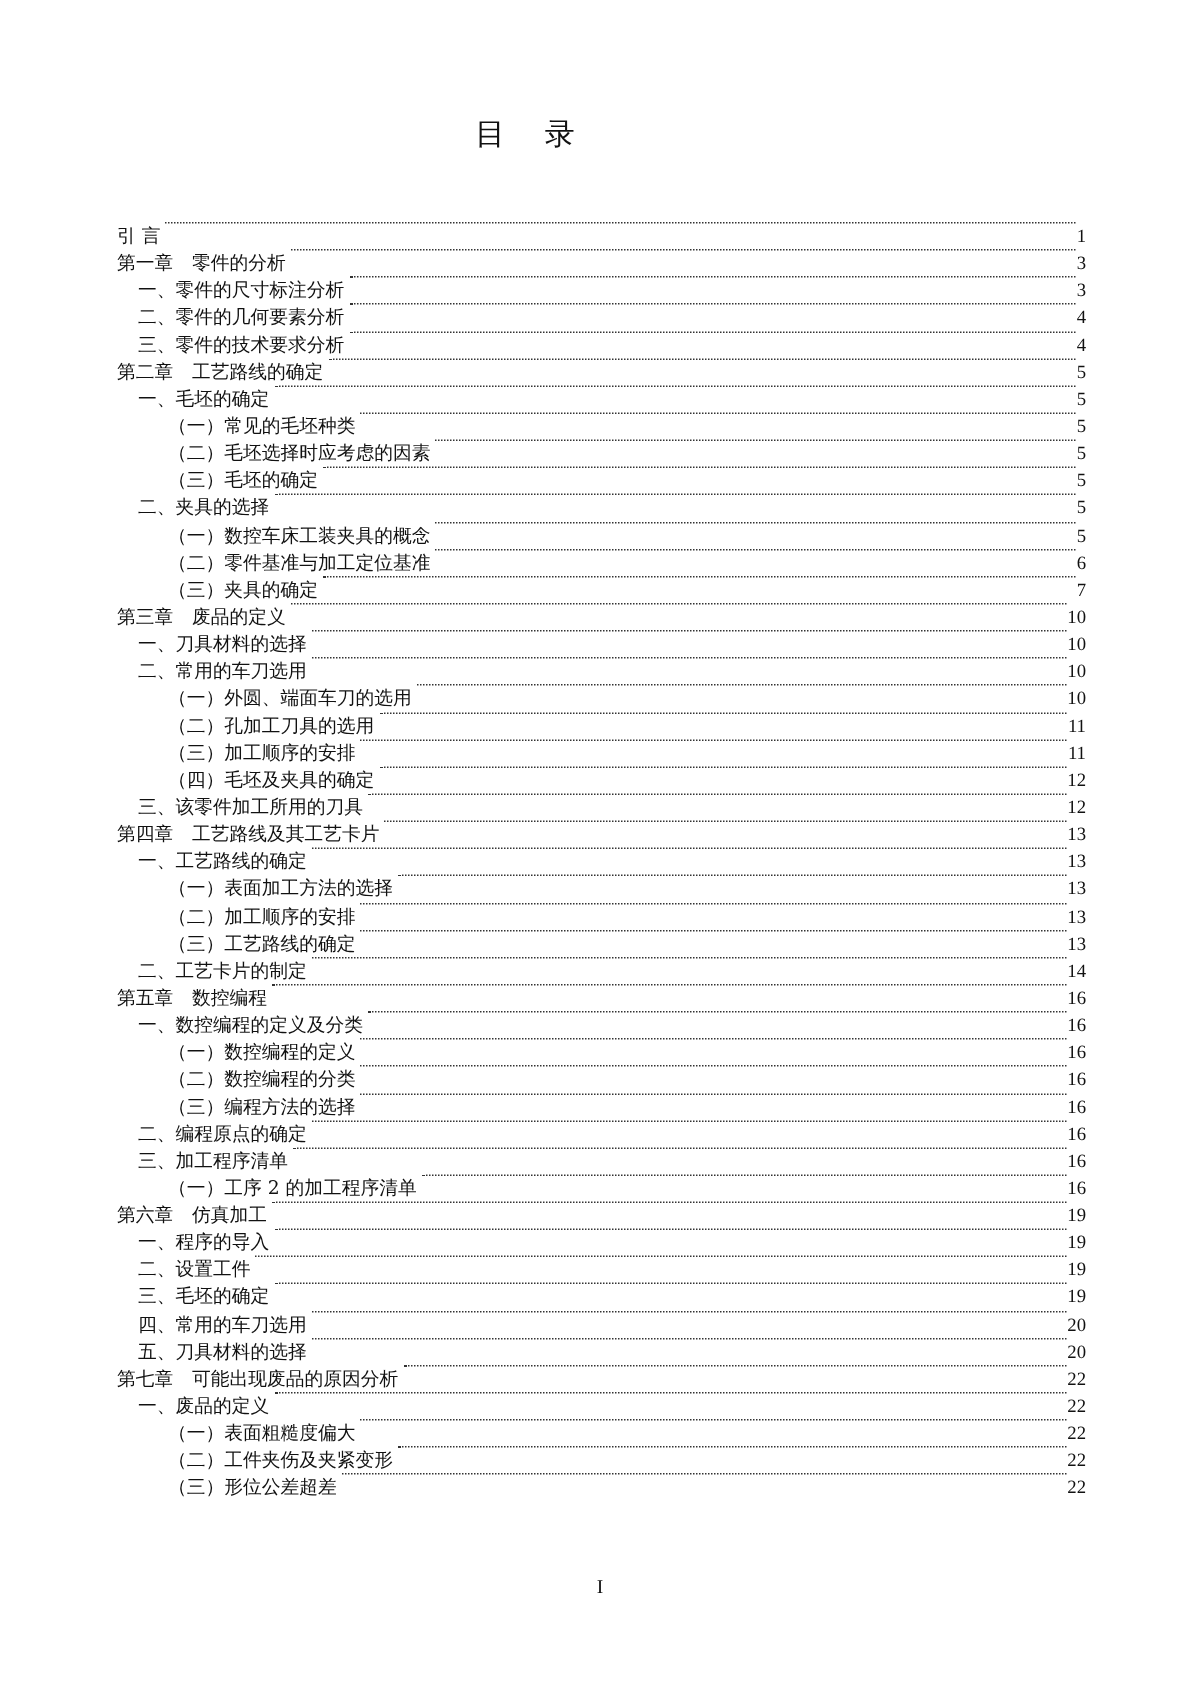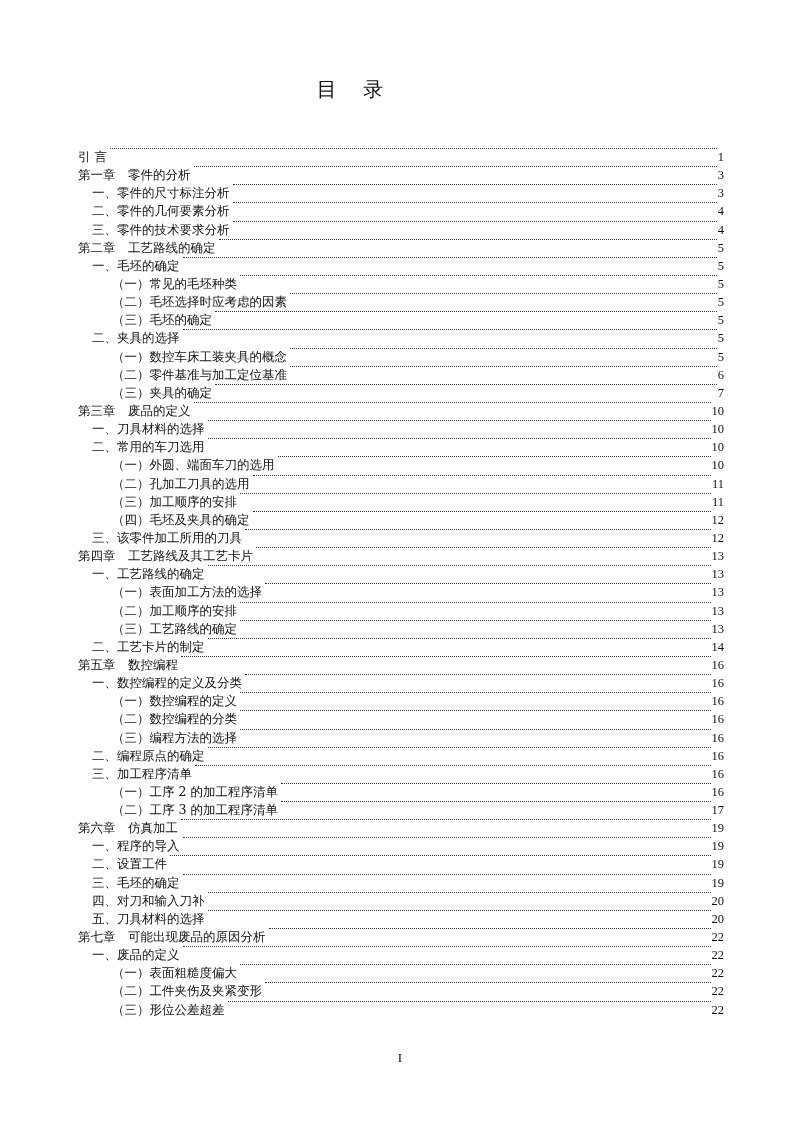--- a/index.html
+++ b/index.html
@@ -197,25 +197,20 @@
     <div class="row l1">
       <span class="label">三、加工程序清单</span>
       <span class="leader"></span>
       <span class="page">16</span>
     </div>
     <div class="row l2">
       <span class="label">（一）工序 2 的加工程序清单</span>
       <span class="leader"></span>
       <span class="page">16</span>
     </div>
-    <div class="row l2">
-      <span class="label">（二）工序 3 的加工程序清单</span>
-      <span class="leader"></span>
-      <span class="page">17</span>
-    </div>
     <div class="row l0">
       <span class="label">第六章　仿真加工</span>
       <span class="leader"></span>
       <span class="page">19</span>
     </div>
     <div class="row l1">
       <span class="label">一、程序的导入</span>
       <span class="leader"></span>
       <span class="page">19</span>
     </div>
@@ -223,21 +218,21 @@
       <span class="label">二、设置工件</span>
       <span class="leader"></span>
       <span class="page">19</span>
     </div>
     <div class="row l1">
       <span class="label">三、毛坯的确定</span>
       <span class="leader"></span>
       <span class="page">19</span>
     </div>
     <div class="row l1">
-      <span class="label">四、对刀和输入刀补</span>
+      <span class="label">四、常用的车刀选用</span>
       <span class="leader"></span>
       <span class="page">20</span>
     </div>
     <div class="row l1">
       <span class="label">五、刀具材料的选择</span>
       <span class="leader"></span>
       <span class="page">20</span>
     </div>
     <div class="row l0">
       <span class="label">第七章　可能出现废品的原因分析</span>

